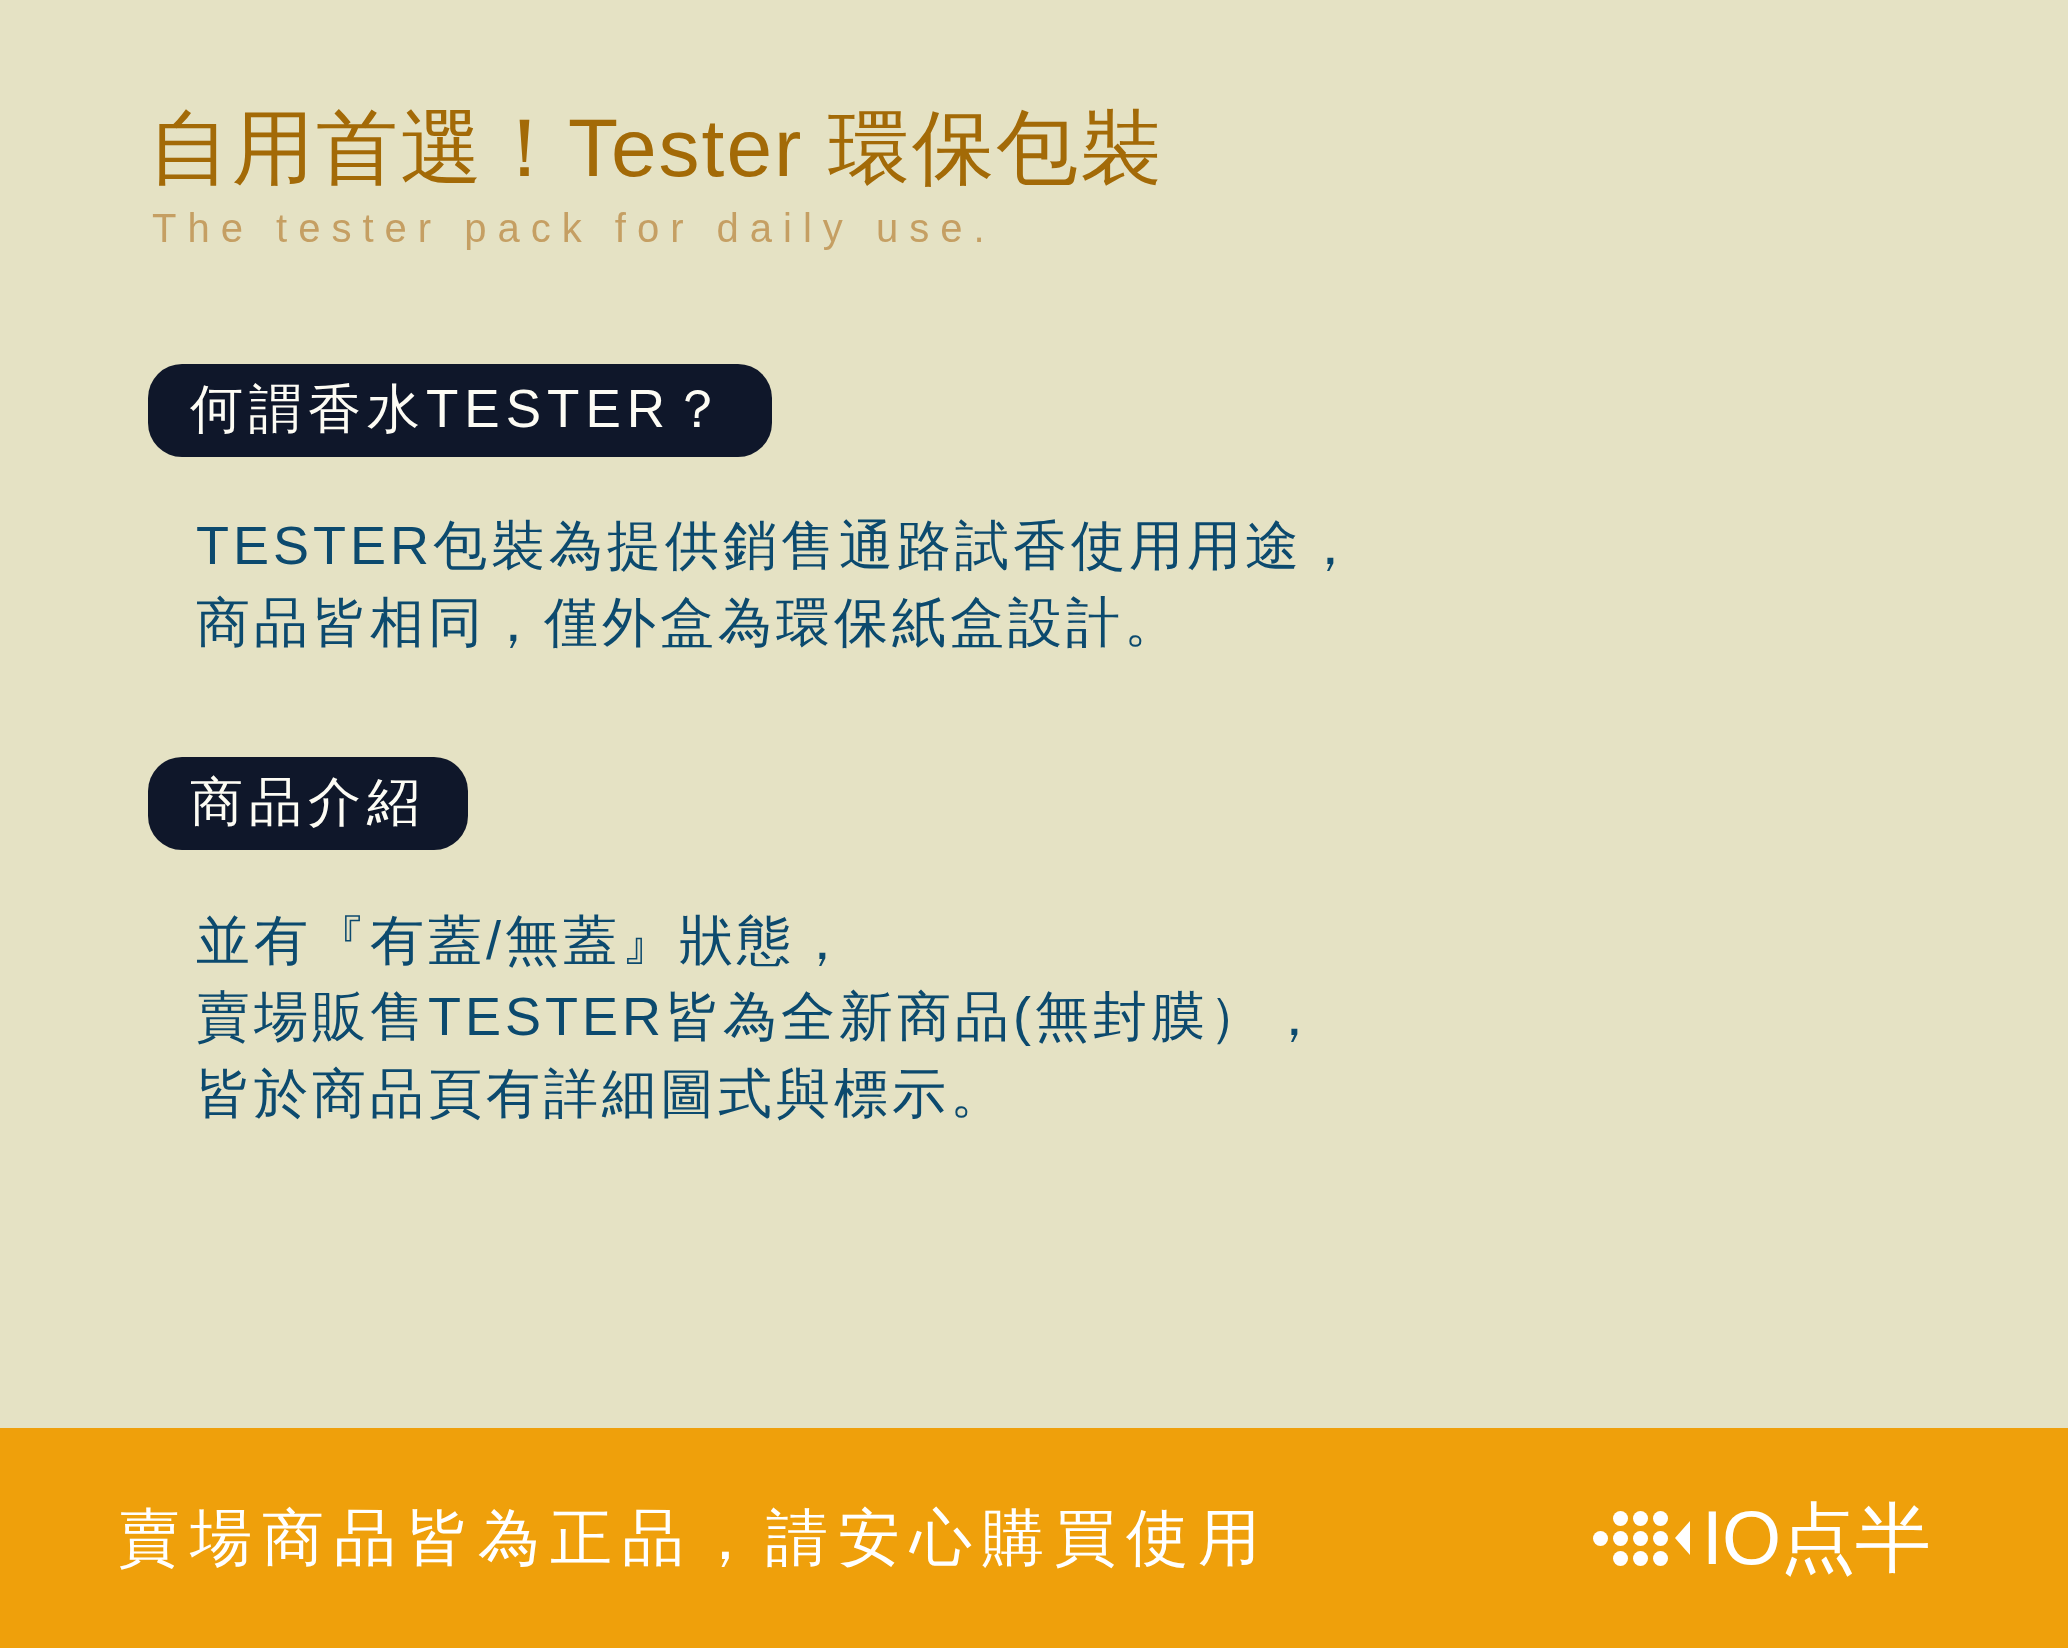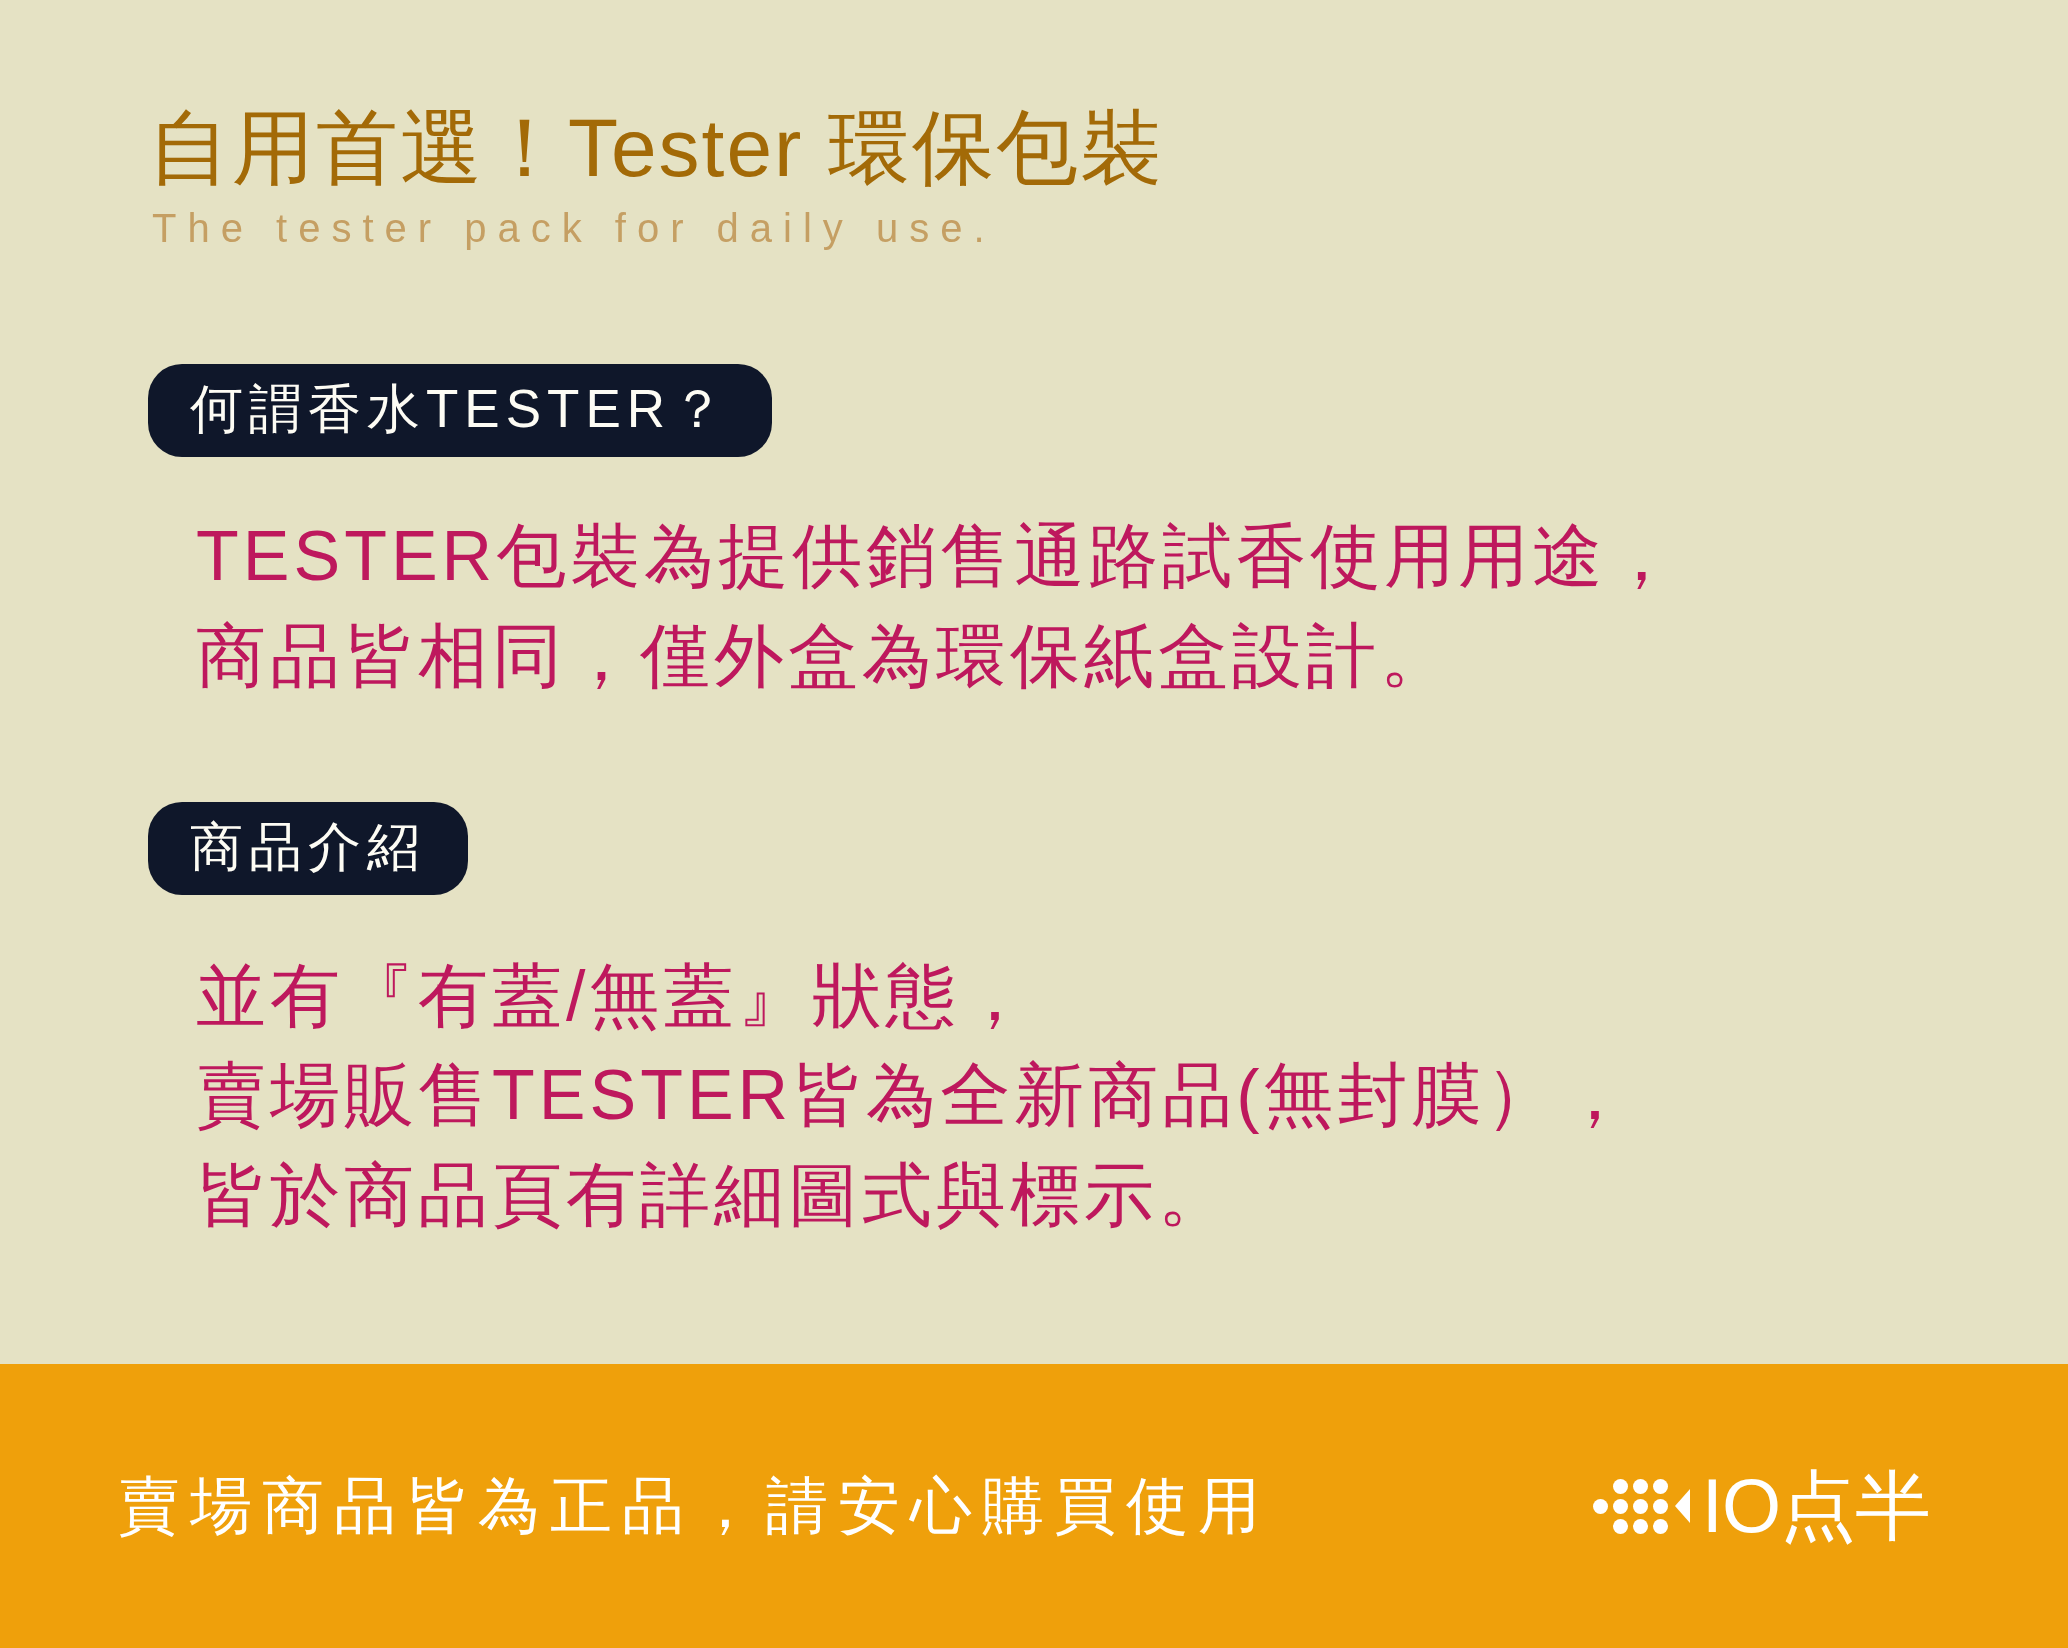--- a/index.html
+++ b/index.html
@@ -61,34 +61,34 @@
     font-size: 53px;
     line-height: 1;
     letter-spacing: 6px;
     white-space: nowrap;
   }
   .badge-row-1 { margin-top: 112px; }
   .badge-row-2 { margin-top: 96px; }
 
   
   .para {
-    color: #be185d;
-    font-size: 70px;
+    color: #0c4a6e;
+    font-size: 54px;
     line-height: 1.42;
     letter-spacing: 4px;
     margin: 38px 0 0 48px;
   }
   .para .line { white-space: nowrap; display: block; }
   .para-1 { margin-top: 50px; }
   .para-2 { margin-top: 52px; }
 
   
   .footer {
     flex: 0 0 auto;
-    height: 284px;
+    height: 220px;
     background: #efa00b;
     display: flex;
     align-items: center;
     justify-content: space-between;
     padding: 0 78px 0 118px;
     box-sizing: border-box;
   }
   .footer-text {
     color: #ffffff;
     font-size: 62px;

